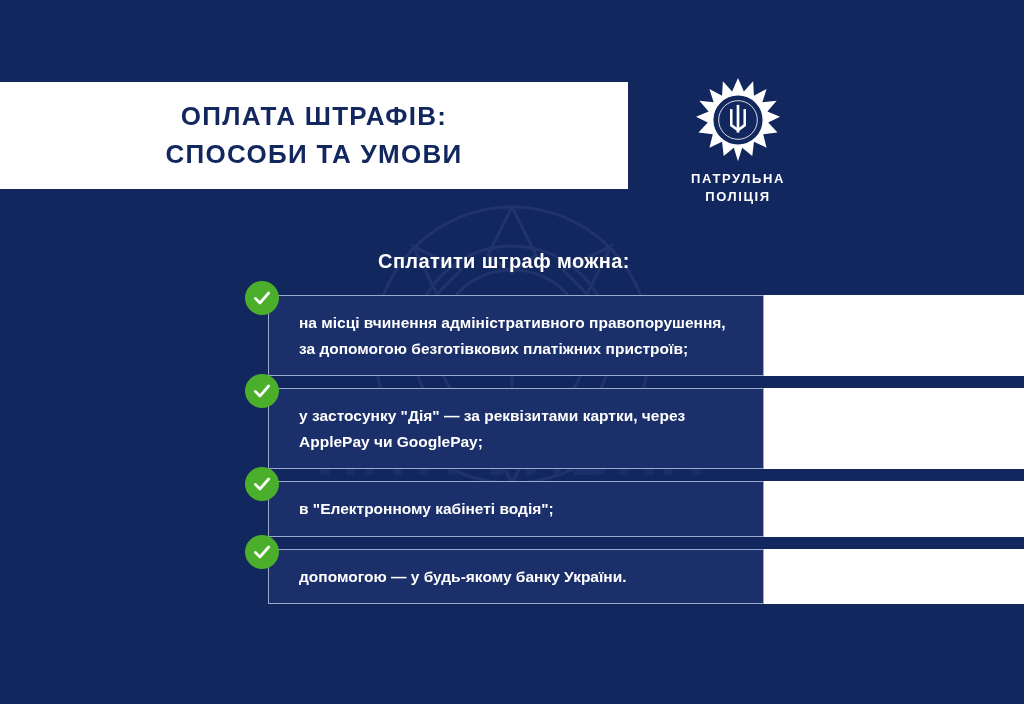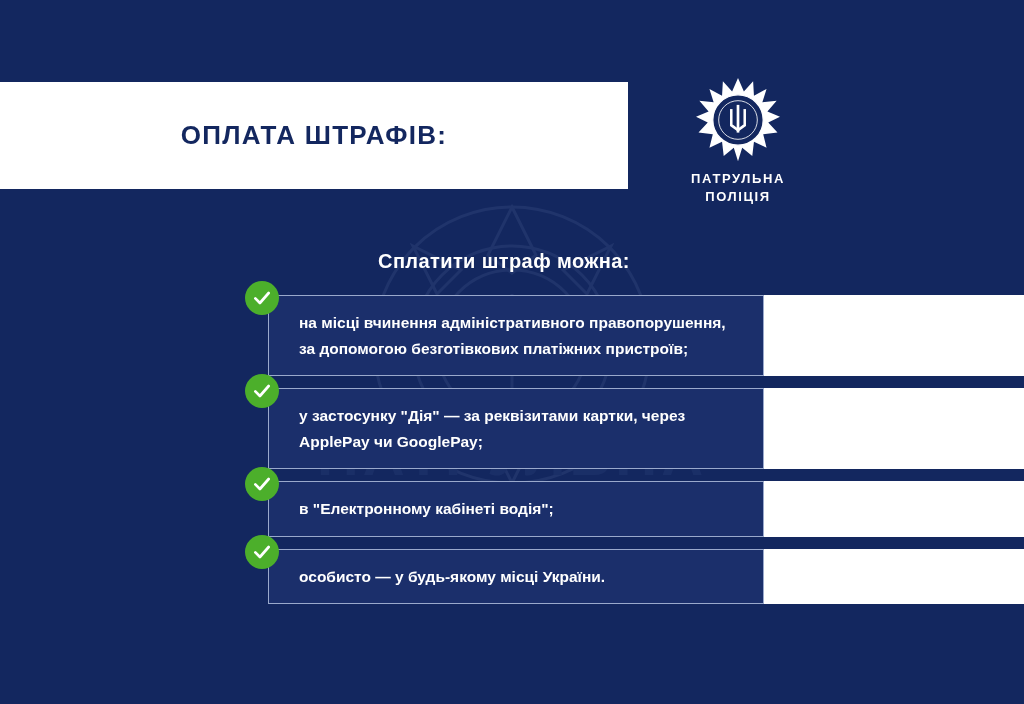--- a/index.html
+++ b/index.html
@@ -186,20 +186,21 @@
   </svg>
   <div class="wm-text">
     <div>ПАТРУЛЬНА</div>
     <div class="wm-sub">ПОЛІЦІЯ</div>
   </div>
 </div>
 
 <div class="header-band"></div>
 <div class="header-title">
   <div>ОПЛАТА ШТРАФІВ:</div>
+  <div>СПОСОБИ ТА УМОВИ</div>
 </div>
 
 <div class="logo-wrap">
   <svg class="logo-badge" viewBox="0 0 100 100">
     <g fill="#ffffff">
       <path d="M50 0 L57 16 L68 4 L69 21 L84 13 L79 29 L96 27 L85 40 L100 46 L86 53 L97 65 L80 67 L84 83 L69 76 L67 93 L55 83 L50 99 L45 83 L33 93 L31 76 L16 83 L20 67 L3 65 L14 53 L0 46 L15 40 L4 27 L21 29 L16 13 L31 21 L32 4 L43 16 Z"></path>
     </g>
     <circle cx="50" cy="50" r="30" fill="#13275f"></circle>
     <circle cx="50" cy="50" r="30" fill="none" stroke="#ffffff" stroke-width="1.5"></circle>
     <circle cx="50" cy="50" r="23" fill="none" stroke="#ffffff" stroke-width="1"></circle>
@@ -244,20 +245,20 @@
     <div class="item-box">в "Електронному кабінеті водія";</div>
     <div class="check">
       <svg width="20" height="20" viewBox="0 0 24 24">
         <path d="M4 12.5 L9.5 18 L20 6" fill="none" stroke="#ffffff" stroke-width="3.2" stroke-linecap="round" stroke-linejoin="round"></path>
       </svg>
     </div>
   </div>
 
   <div class="item">
     <div class="item-bar"></div>
-    <div class="item-box">особисто — у будь-якому місці України.</div>
+    <div class="item-box">допомогою — у будь-якому банку України.</div>
     <div class="check">
       <svg width="20" height="20" viewBox="0 0 24 24">
         <path d="M4 12.5 L9.5 18 L20 6" fill="none" stroke="#ffffff" stroke-width="3.2" stroke-linecap="round" stroke-linejoin="round"></path>
       </svg>
     </div>
   </div>
 </div>
 
 </body></html>

